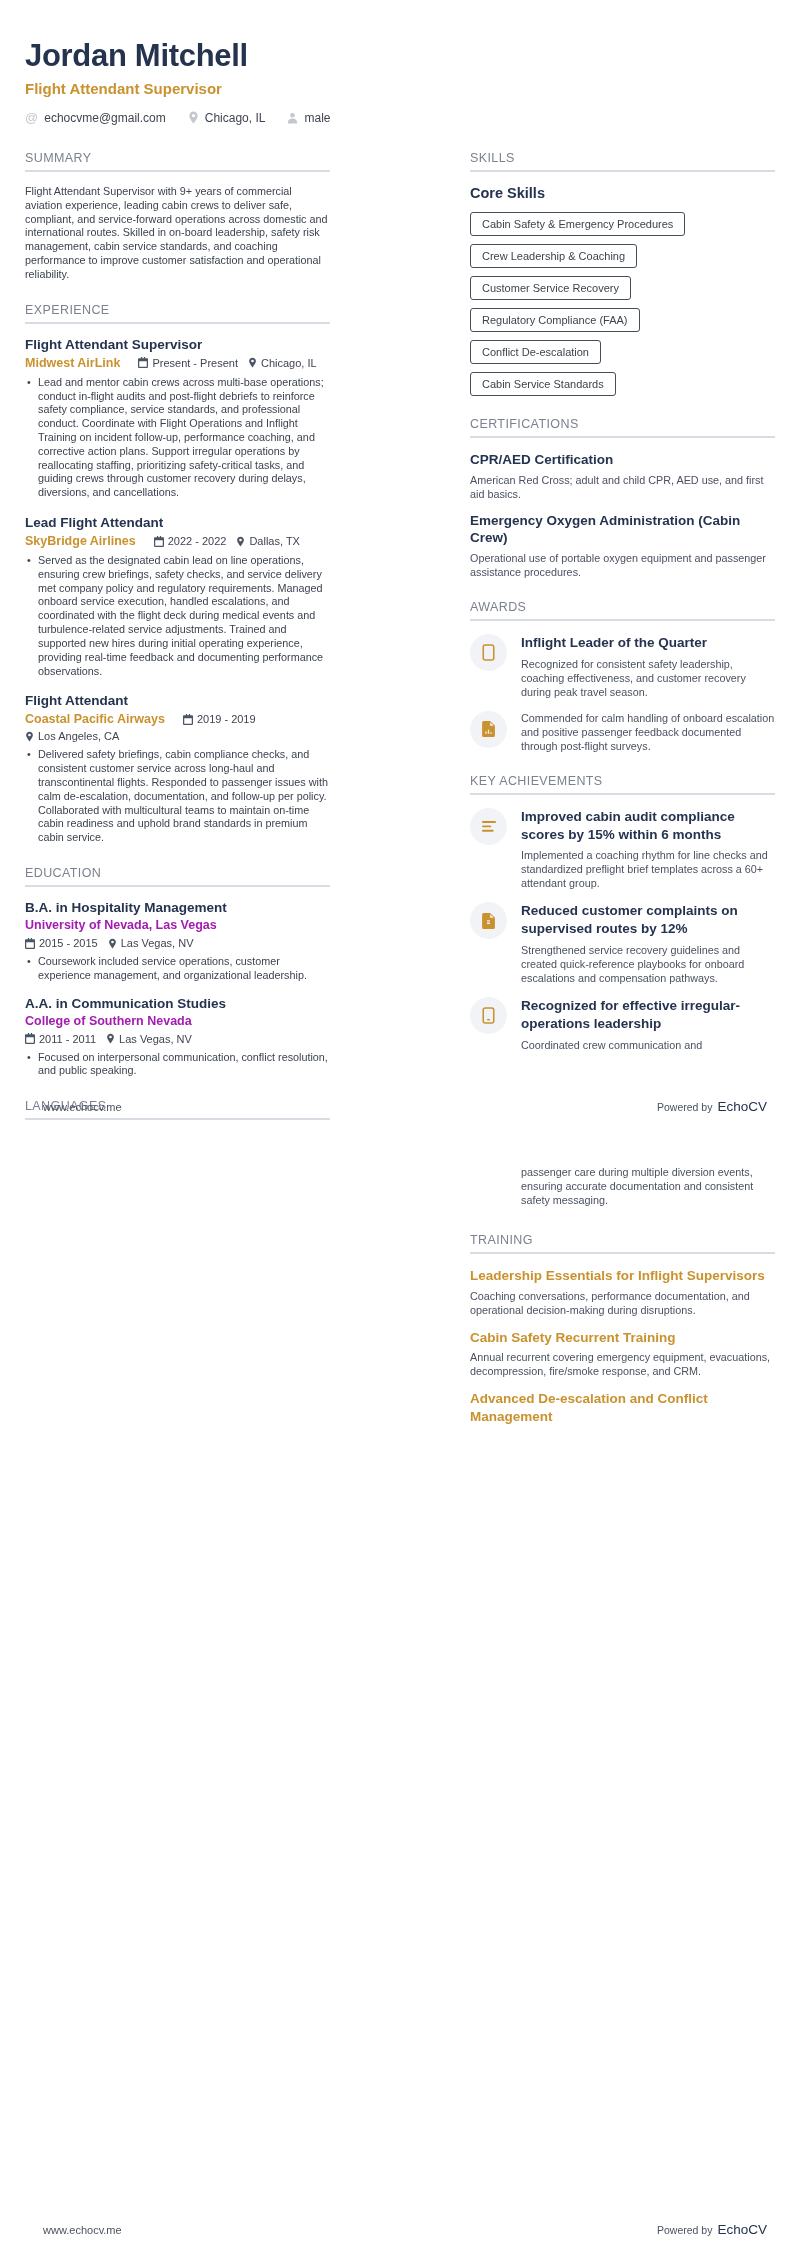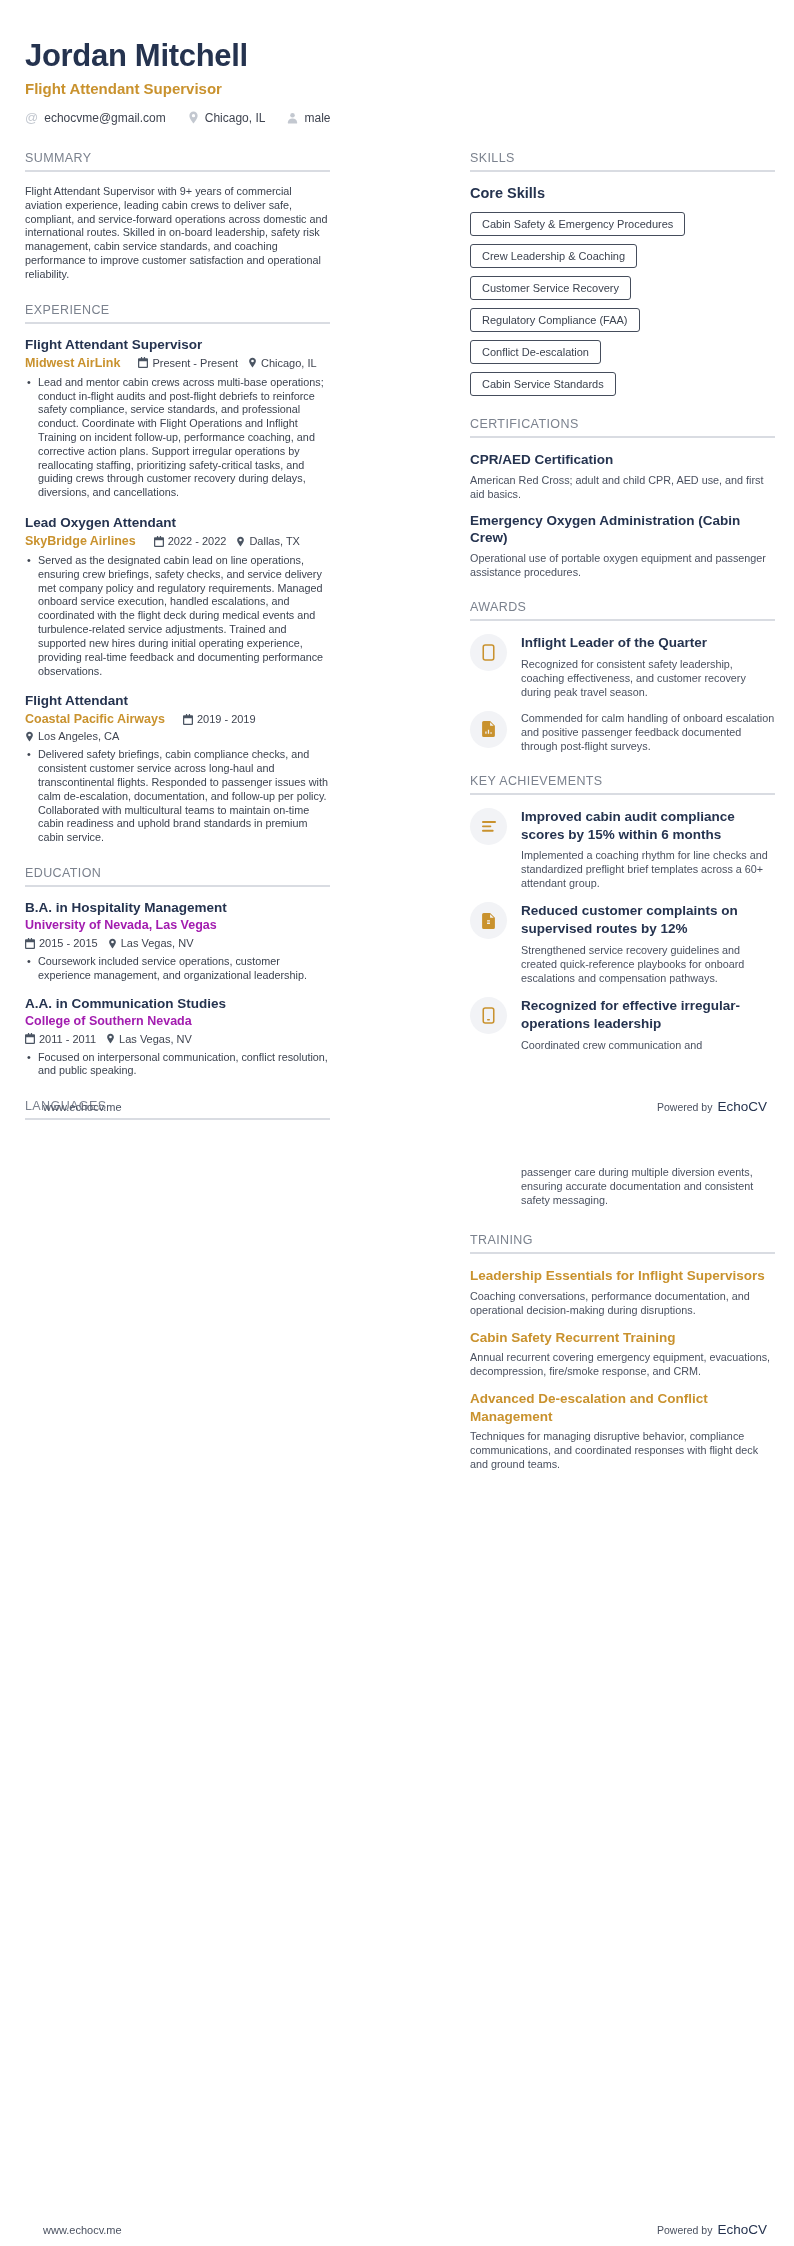--- a/index.html
+++ b/index.html
@@ -147,21 +147,21 @@
                     <path fill="currentColor" d="M12 1C6.9 1 3 4.9 3 10c0 6.4 9 17 9 17s9-10.6 9-17c0-5.1-3.9-9-9-9zm0 12.6A3.6 3.6 0 1 1 12 6.4a3.6 3.6 0 0 1 0 7.2z"></path>
                   </svg>
                 </span>
               <span>Chicago, IL</span>
             </span>
           </div>
           <div class="bullet">Lead and mentor cabin crews across multi-base operations; conduct in-flight audits and post-flight debriefs to reinforce safety compliance, service standards, and professional conduct. Coordinate with Flight Operations and Inflight Training on incident follow-up, performance coaching, and corrective action plans. Support irregular operations by reallocating staffing, prioritizing safety-critical tasks, and guiding crews through customer recovery during delays, diversions, and cancellations.</div>
         </div>
 
         <div class="job">
-          <div class="job-t">Lead Oxygen Attendant</div>
+          <div class="job-t">Lead Flight Attendant</div>
           <div class="meta-row">
             <span class="company">SkyBridge Airlines</span>
             <span class="meta">
               <span class="micon">
                   <svg width="10" height="11" viewBox="0 0 24 26">
                     <path fill="currentColor" d="M7 0h3v4H7zM14 0h3v4h-3zM2 3h20a2 2 0 0 1 2 2v19a2 2 0 0 1-2 2H2a2 2 0 0 1-2-2V5a2 2 0 0 1 2-2zm1 7v13h18V10H3z"></path>
                   </svg>
                 </span>
               <span>2022 - 2022</span>
             </span>
@@ -382,21 +382,20 @@
         <div class="desc">Coaching conversations, performance documentation, and operational decision-making during disruptions.</div>
       </div>
 
       <div class="training">
         <div class="training-t">Cabin Safety Recurrent Training</div>
         <div class="desc">Annual recurrent covering emergency equipment, evacuations, decompression, fire/smoke response, and CRM.</div>
       </div>
 
       <div class="training" style="margin-bottom:0;">
         <div class="training-t">Advanced De-escalation and Conflict Management</div>
-        <div class="desc">Techniques for managing disruptive behavior, compliance communications, and coordinated responses with flight deck and ground teams.</div>
       </div>
     </div>
   </div>
 
   <div class="footer">
     <span class="site">www.echocv.me</span>
     <span class="powered">
       <span class="powered-pre">Powered by</span>
       <span class="brand">EchoCV</span>
     </span>

